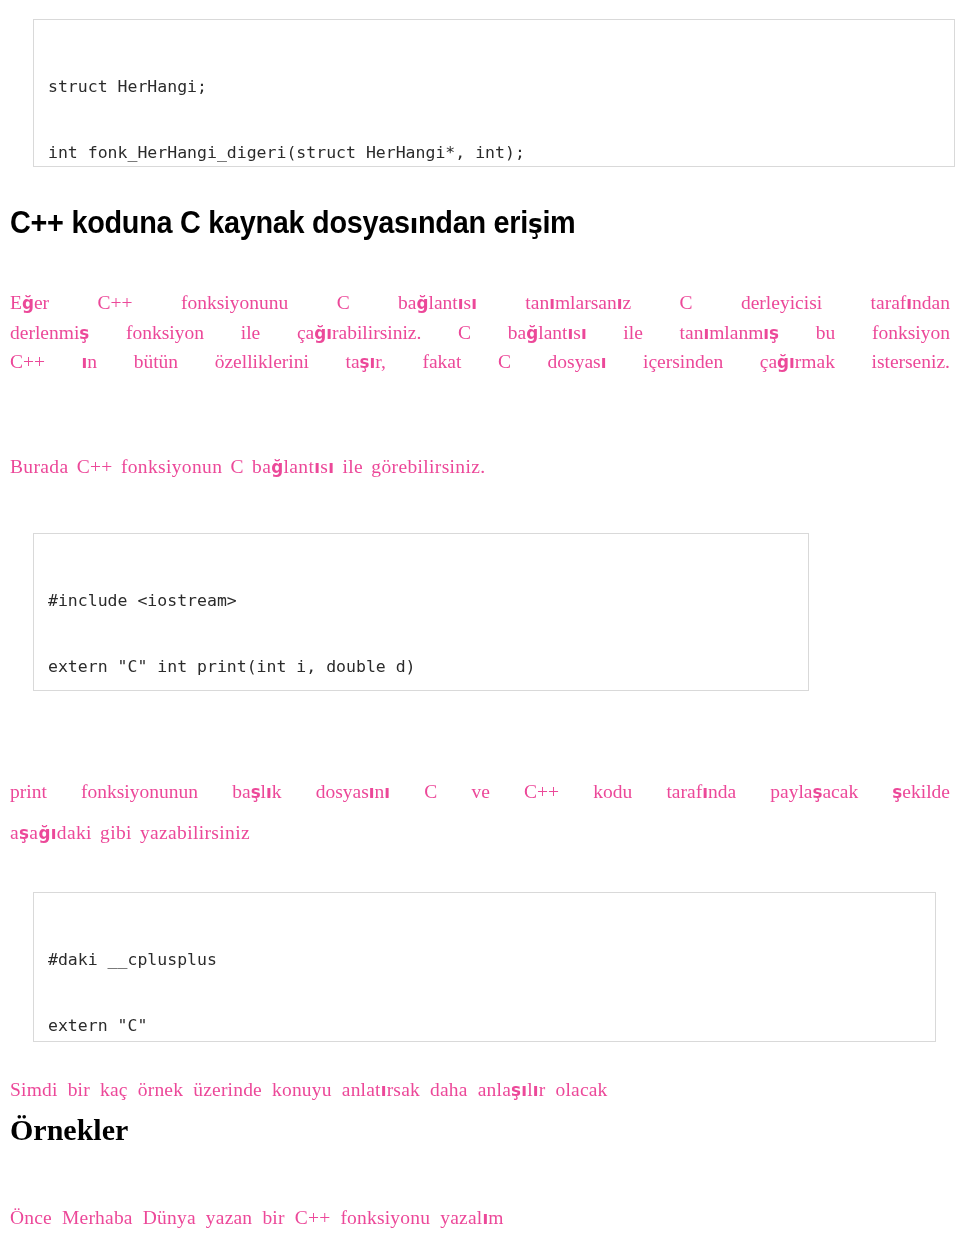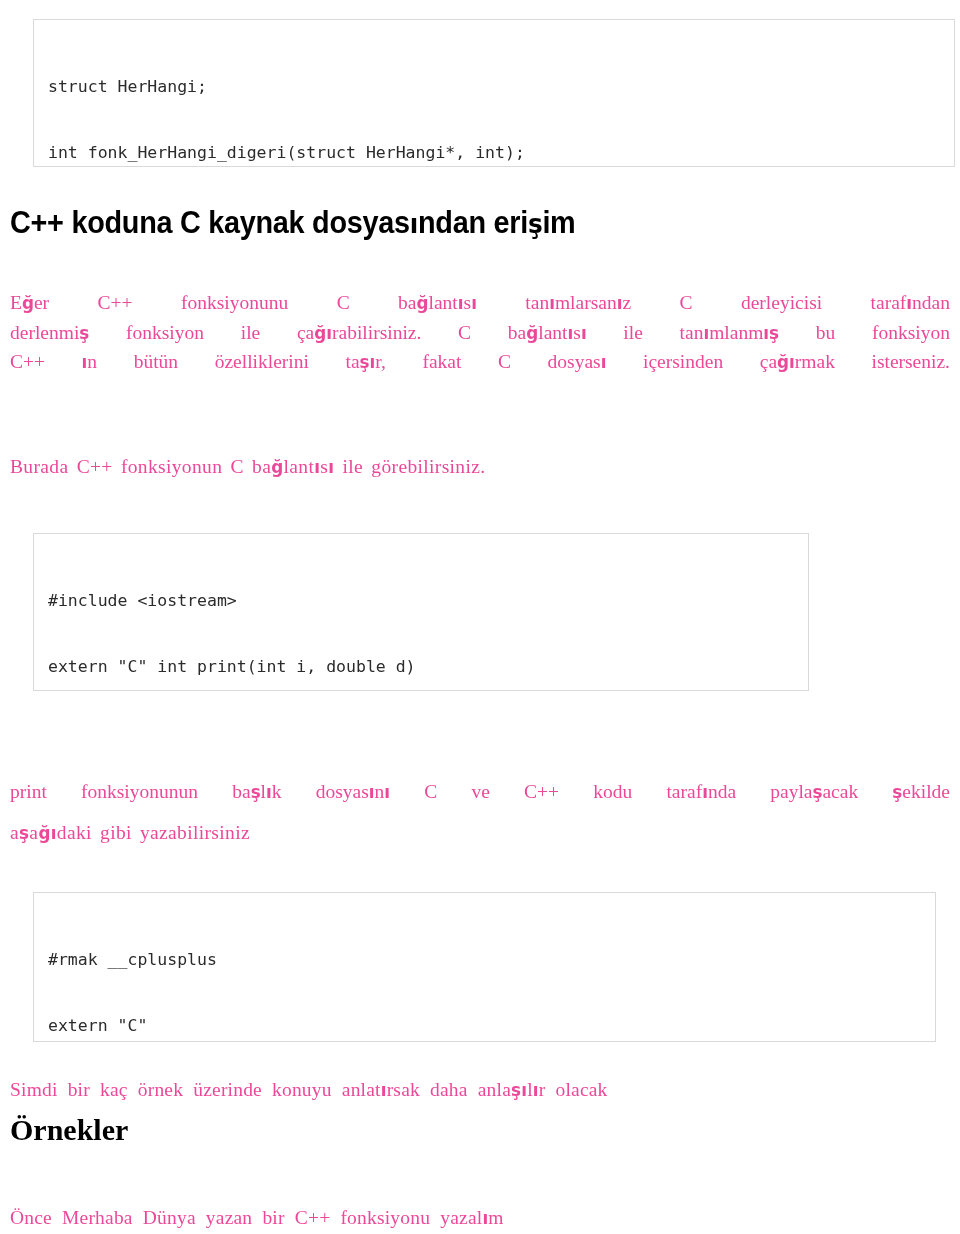--- a/index.html
+++ b/index.html
@@ -168,21 +168,21 @@
   </div>
 
   <div class="line justify" style="top:780px;">
     <span>print fonksiyonunun ba<span class="tr">ş</span>l<span class="tr">ı</span>k dosyas<span class="tr">ı</span>n<span class="tr">ı</span> C ve C++ kodu taraf<span class="tr">ı</span>nda payla<span class="tr">ş</span>acak <span class="tr">ş</span>ekilde</span>
   </div>
   <div class="line loose" style="top:821px;">
     <span>a<span class="tr">ş</span>a<span class="tr">ğ</span><span class="tr">ı</span>daki gibi yazabilirsiniz</span>
   </div>
 
   <div class="code-block" id="code-block-3">
-    <span class="code-line">#rmak __cplusplus</span>
+    <span class="code-line">#daki __cplusplus</span>
     <span class="code-line">extern "C"</span>
     
     
   </div>
 
   <div class="line loose2" style="top:1078px;">
     <span>Simdi bir kaç örnek üzerinde konuyu anlat<span class="tr">ı</span>rsak daha anla<span class="tr">ş</span><span class="tr">ı</span>l<span class="tr">ı</span>r olacak</span>
   </div>
 
   <div class="h-sub" id="heading-ornekler">

